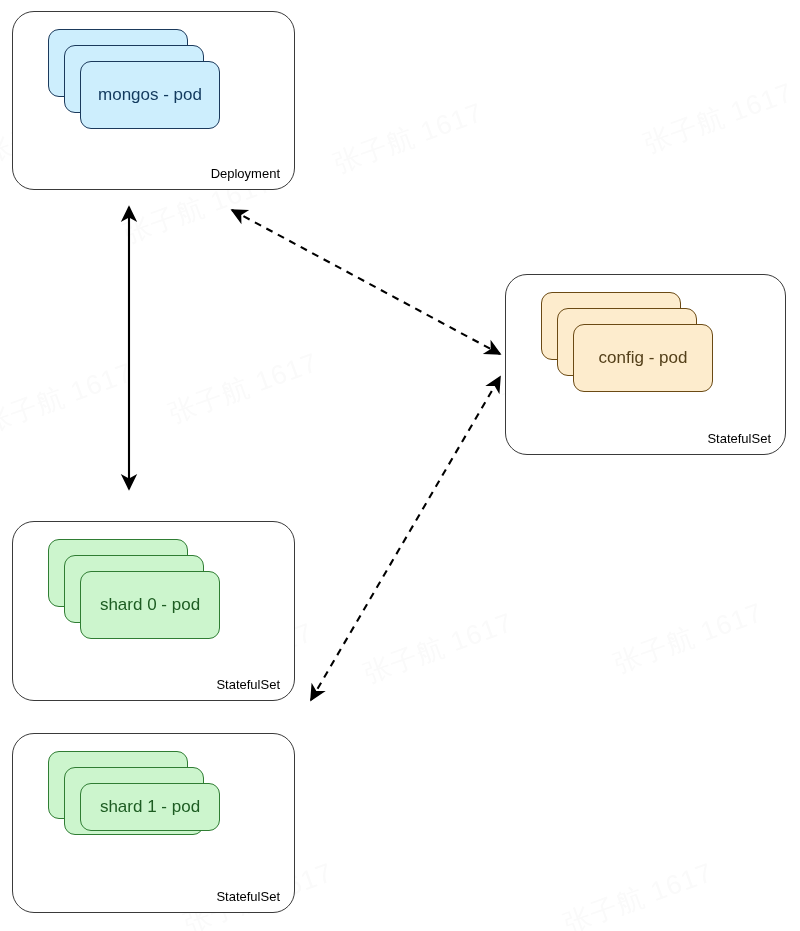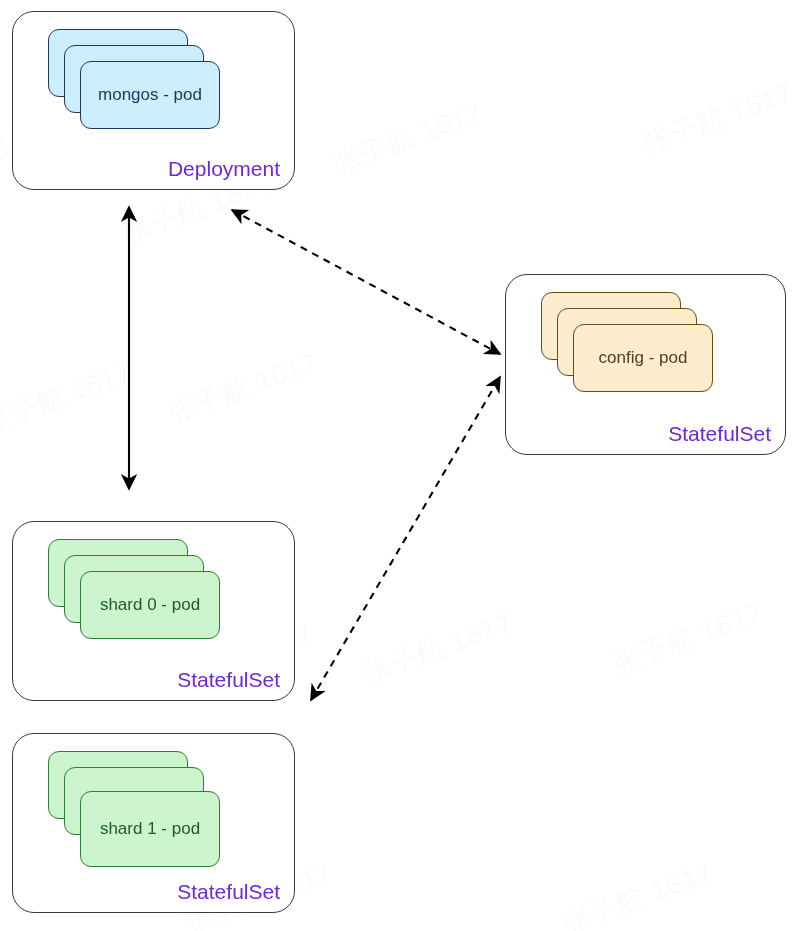--- a/index.html
+++ b/index.html
@@ -42,22 +42,22 @@
     box-sizing: border-box;
     border: 1.3px solid #3a3a3a;
     border-radius: 22px;
     background: #ffffff;
     z-index: 1;
   }
   .group-label {
     position: absolute;
     right: 14px;
     bottom: 8px;
-    font-size: 21px;
-    color: #6d28d9;
+    font-size: 13px;
+    color: #000000;
     font-family: "Liberation Sans", sans-serif;
     white-space: nowrap;
   }
 
   
   .stack {
     position: absolute;
   }
   .card {
     position: absolute;
@@ -143,21 +143,21 @@
         <span class="card-label">shard 0 - pod</span>
       </div>
     </div>
     <div class="group-label">StatefulSet</div>
   </div>
 
   <div class="group theme-green" style="left:12px; top:733px; width:283px; height:180px;">
     <div class="stack" style="left:35px; top:17px;">
       <div class="card" style="left:0px;  top:0px;  width:140px; height:68px;"></div>
       <div class="card" style="left:16px; top:16px; width:140px; height:68px;"></div>
-      <div class="card" style="left:32px; top:40px; width:140px; height:76px;">
+      <div class="card" style="left:32px; top:32px; width:140px; height:48px;">
         <span class="card-label">shard 1 - pod</span>
       </div>
     </div>
     <div class="group-label">StatefulSet</div>
   </div>
 
   <svg class="connectors" width="800" height="931" viewBox="0 0 800 931">
     <defs>
       <marker id="ah" markerWidth="9" markerHeight="9" refX="7.6" refY="4.5" orient="auto" markerUnits="strokeWidth">
         <path d="M0.4,0.6 L8.4,4.5 L0.4,8.4 L2.6,4.5 Z" fill="#000000"></path>

